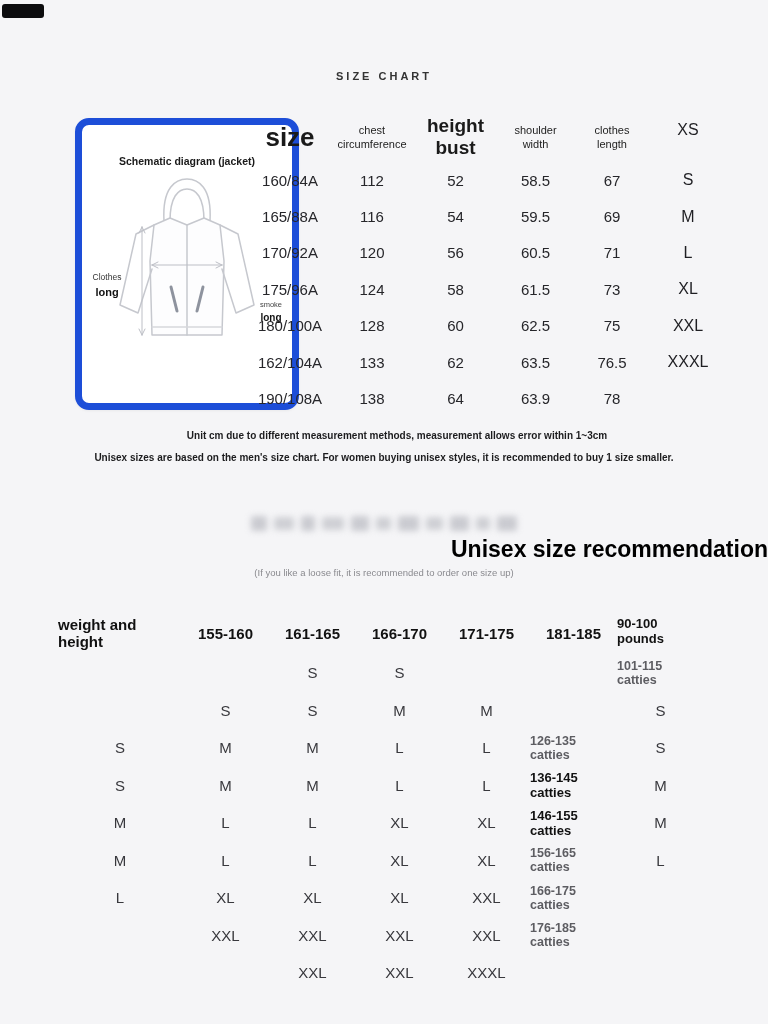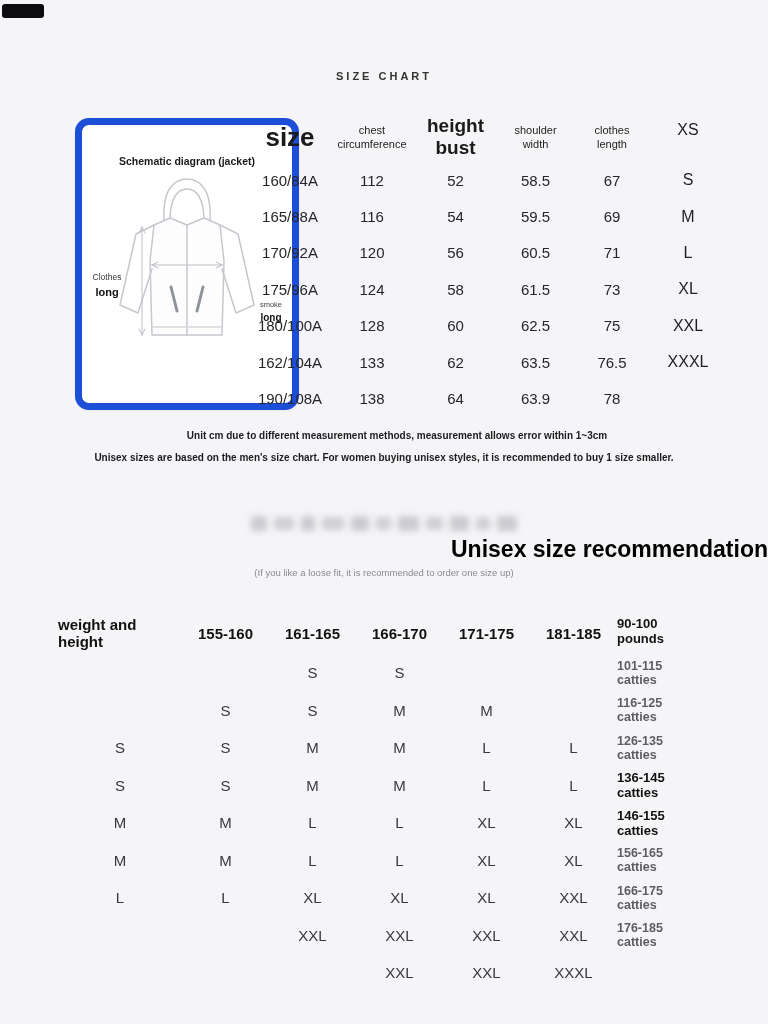--- a/index.html
+++ b/index.html
@@ -221,21 +221,20 @@
       <div class="rt-c">S</div>
       <div class="rt-c"></div>
       <div class="rt-c"></div>
       <div class="rt-label">101-115 catties</div>
       <div class="rt-c"></div>
       <div class="rt-c">S</div>
       <div class="rt-c">S</div>
       <div class="rt-c">M</div>
       <div class="rt-c">M</div>
       <div class="rt-c"></div>
-      <div class="rt-label">116-125 catties</div>
       <div class="rt-c">S</div>
       <div class="rt-c">S</div>
       <div class="rt-c">M</div>
       <div class="rt-c">M</div>
       <div class="rt-c">L</div>
       <div class="rt-c">L</div>
       <div class="rt-label">126-135 catties</div>
       <div class="rt-c">S</div>
       <div class="rt-c">S</div>
       <div class="rt-c">M</div>

